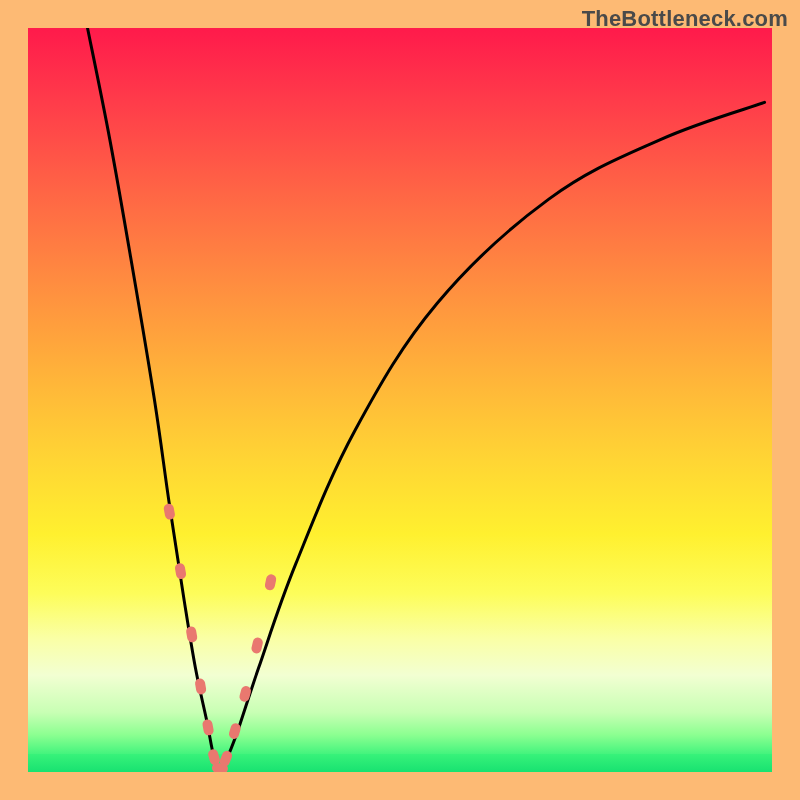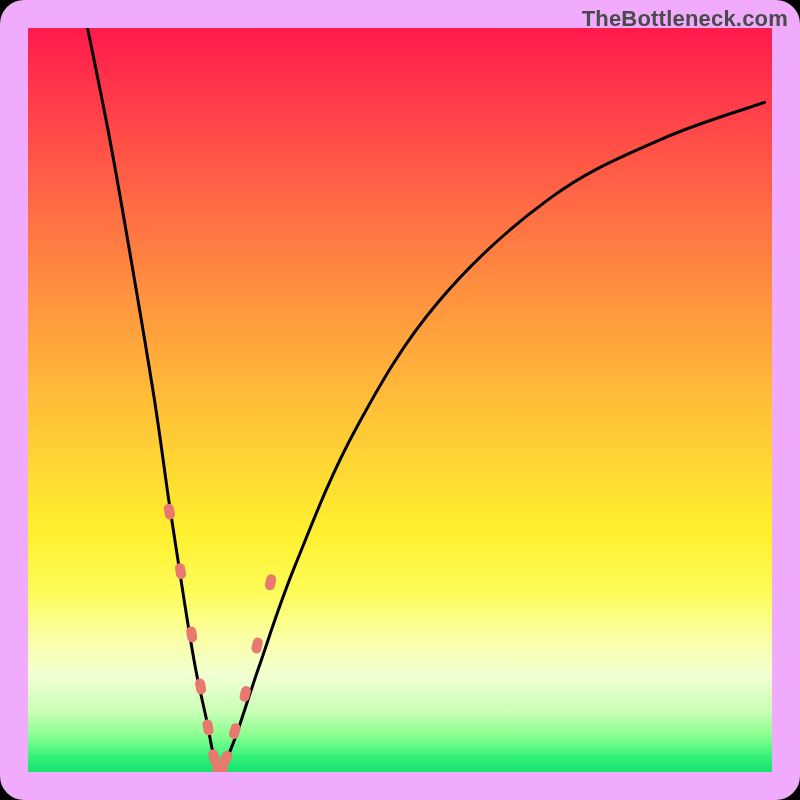--- a/index.html
+++ b/index.html
@@ -8,22 +8,21 @@
     width: 800px;
     height: 800px;
     overflow: hidden;
     background: #000;
     font-family: Arial, Helvetica, sans-serif;
   }
   .frame {
     position: absolute;
     left: 0; top: 0;
     width: 800px; height: 800px;
-    background: #f0abfc;
-    border-radius: 24px;
+    background: #fdba74;
   }
   .plot-area {
     position: absolute;
     left: 28px;
     top: 28px;
     width: 744px;
     height: 744px;
     overflow: hidden;
   }
   .plot-gradient {

